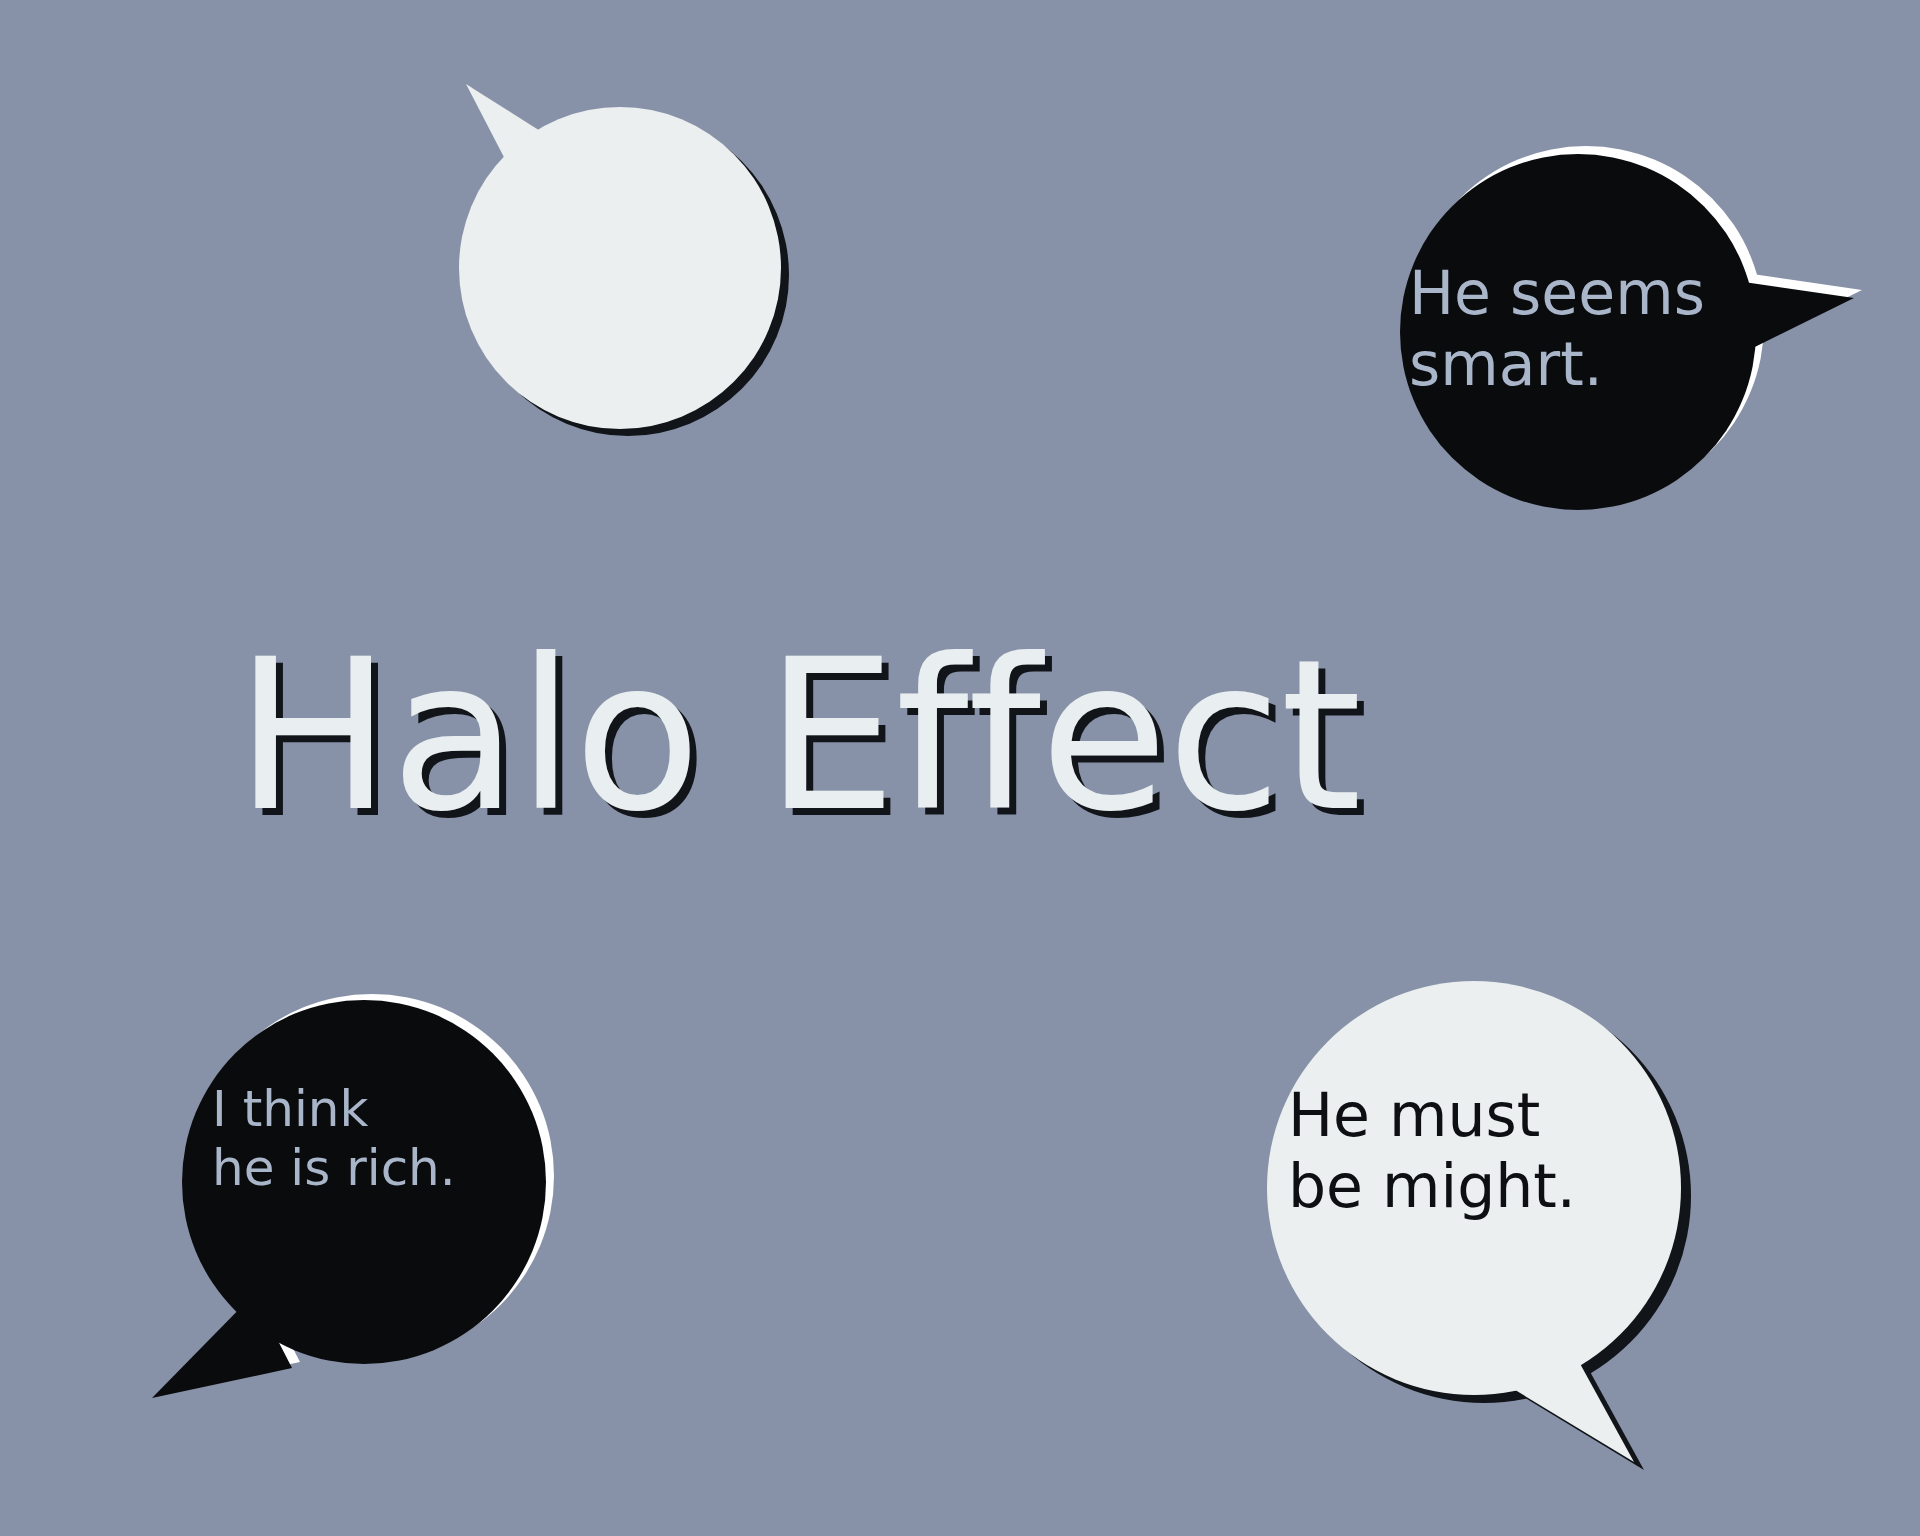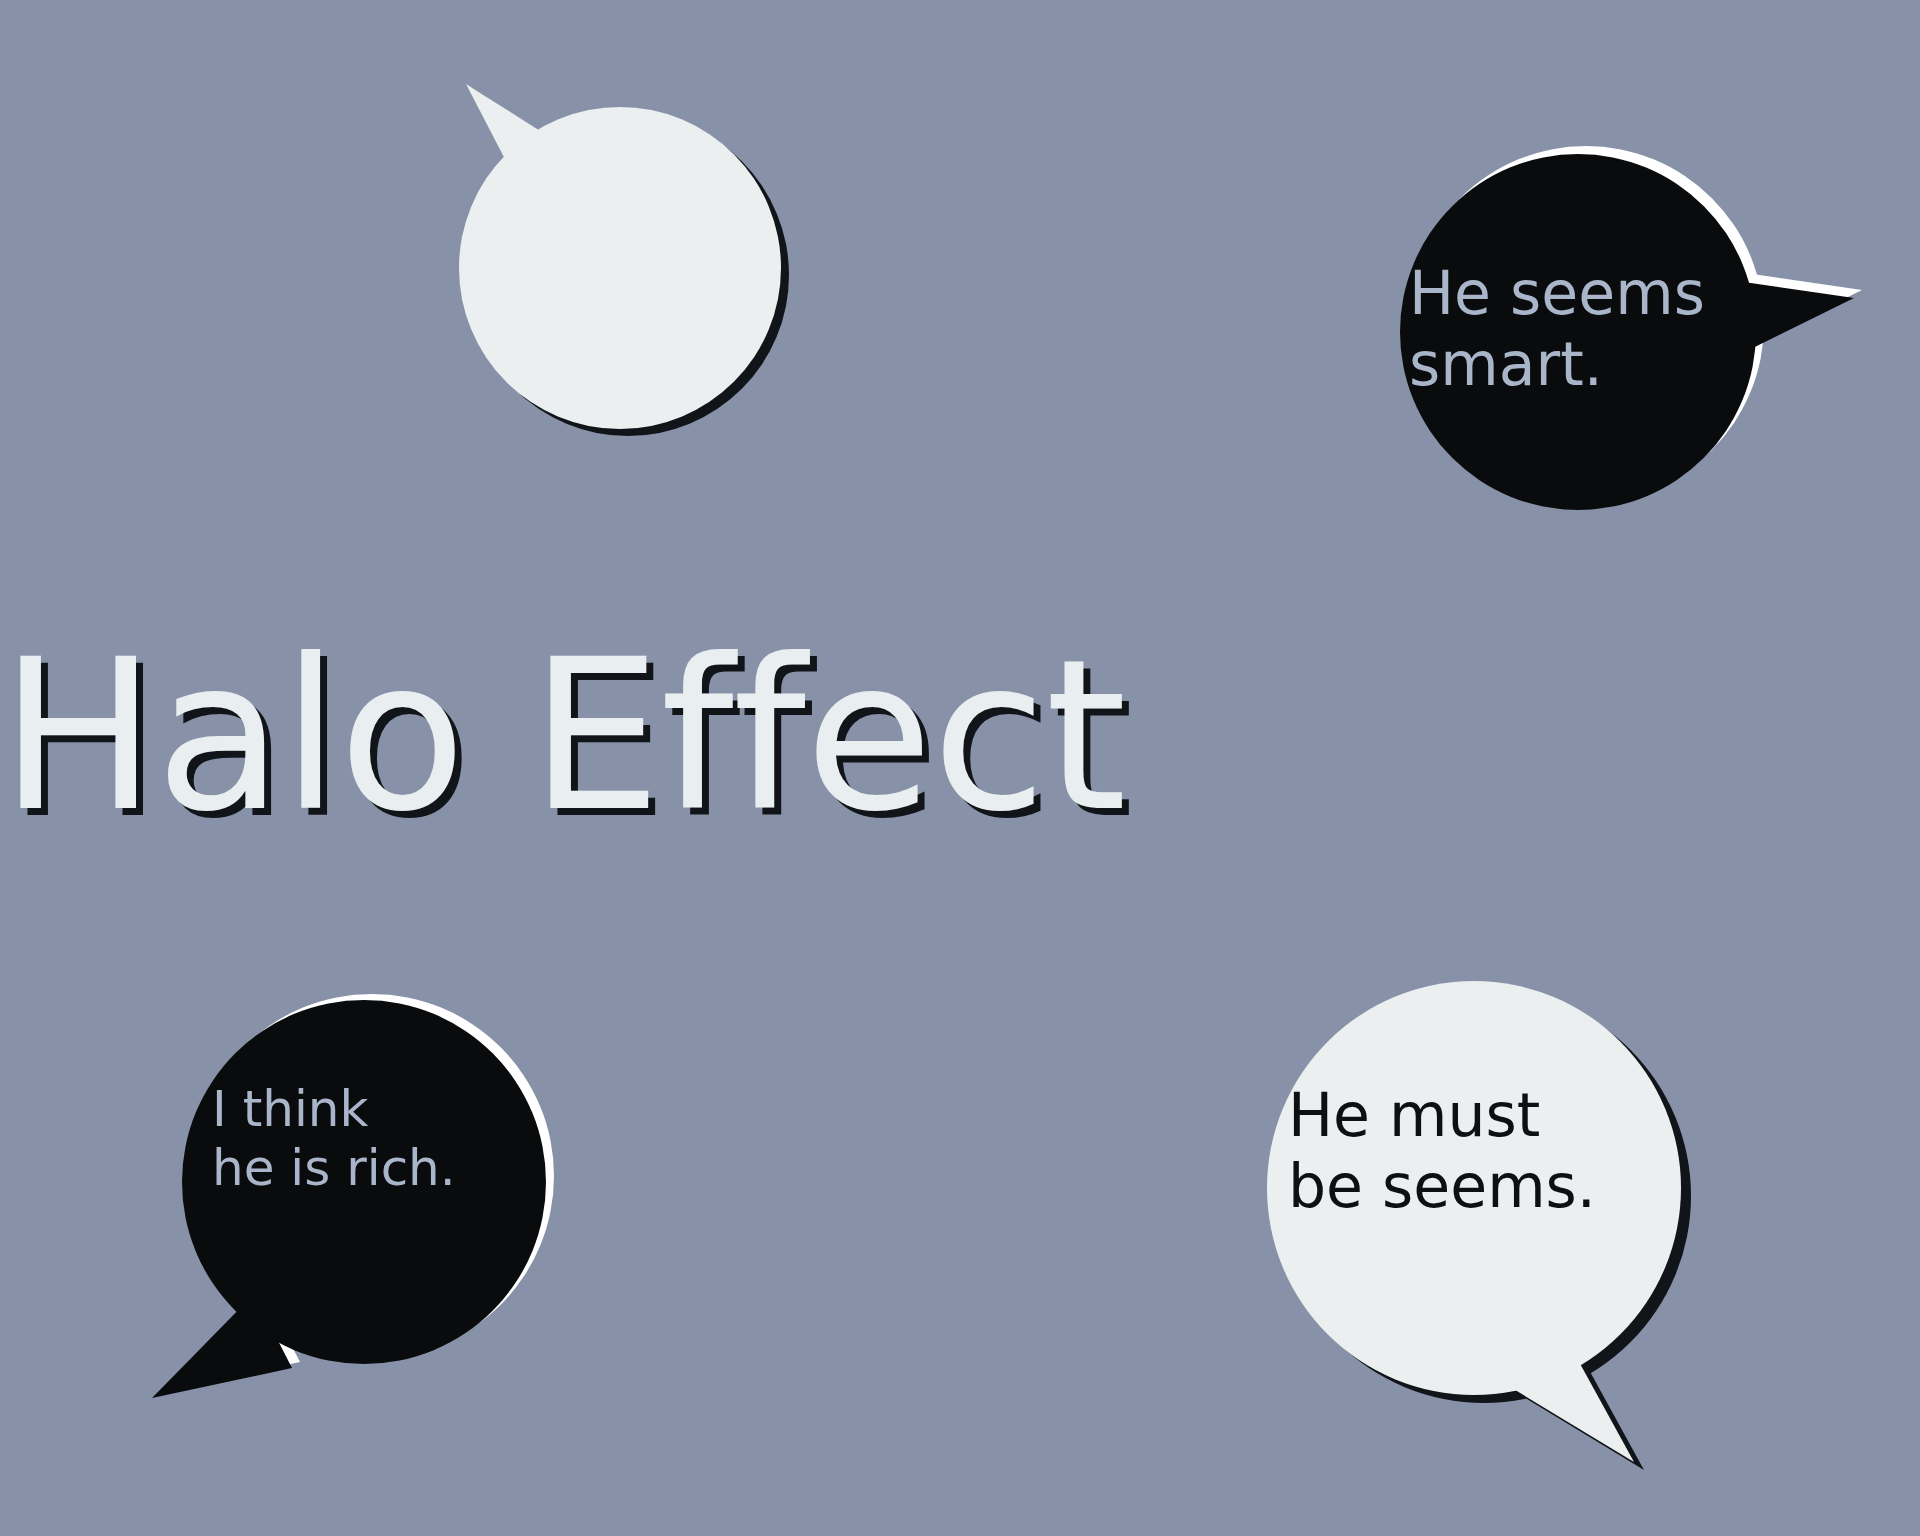--- a/index.html
+++ b/index.html
@@ -66,21 +66,21 @@
     top: 1080px;
     font-size: 60px;
     color: #0d0f12;
   }
 
   #page-title {
     position: absolute;
     left: 0;
     top: 632px;
     width: 1596px;
-    text-align: left;
+    text-align: center;
     font-family: "DejaVu Sans", sans-serif;
     font-weight: 400;
     font-size: 208px;
     line-height: 1;
     letter-spacing: -1px;
     color: #e9eef0;
     text-shadow: 7px 7px 0 #111418;
   }
 </style>
 </head>
@@ -145,17 +145,17 @@
   </svg>
 
 
   <div class="bubble-text" id="text-top-right">He seems
 smart.</div>
 
   <div class="bubble-text" id="text-bottom-left">I think
 he is rich.</div>
 
   <div class="bubble-text" id="text-bottom-right">He must
-be seems.</div>
+be might.</div>
 
   <div id="page-title">Halo Effect</div>
 
 </div>
 
 </body></html>

